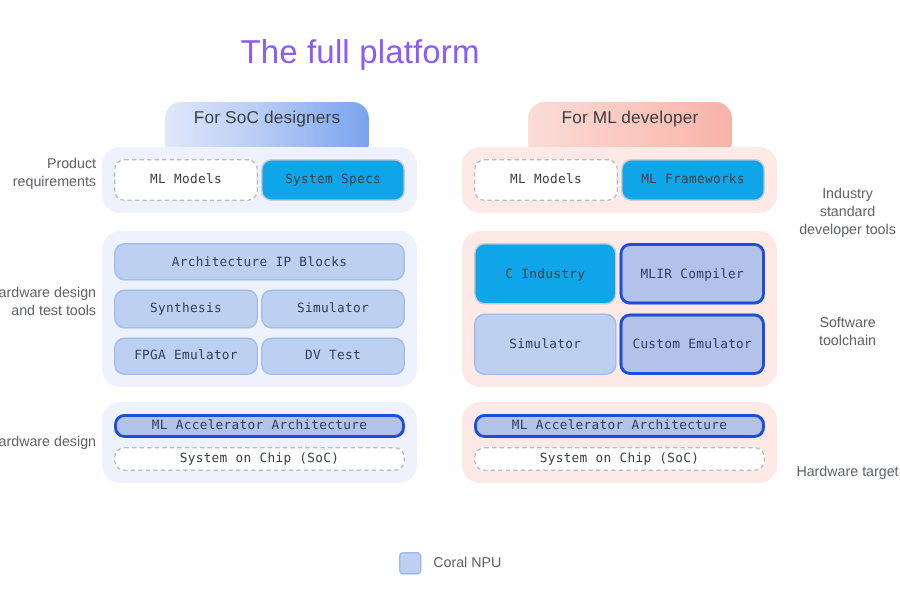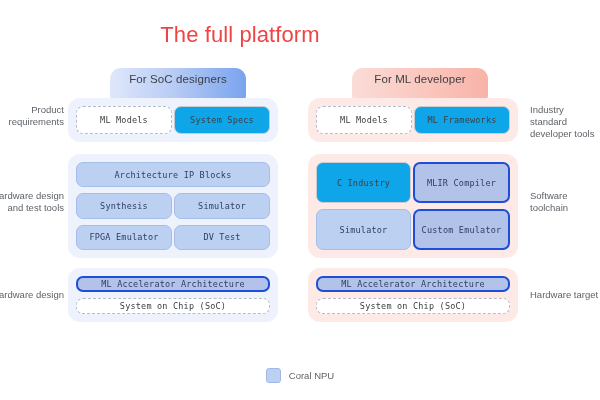--- a/index.html
+++ b/index.html
@@ -18,21 +18,21 @@
 
   
   .title {
     position: absolute;
     top: 22px;
     left: 0;
     width: 480px;
     text-align: center;
     font-size: 22px;
     font-weight: 400;
-    color: #ef4444;
+    color: #8b5cf6;
     letter-spacing: 0.1px;
   }
 
   
   .pill {
     position: absolute;
     height: 38px;
     line-height: 22px;
     border-radius: 11px;
     text-align: center;
@@ -54,21 +54,21 @@
   }
 
   
   .side-label {
     position: absolute;
     font-size: 9.5px;
     line-height: 12px;
     color: #5f6368;
   }
   .side-label.left  { right: 536px; width: 82px; text-align: right; }
-  .side-label.right { left: 530px;  width: 70px; text-align: left; }
+  .side-label.right { left: 530px;  width: 70px; text-align: center; margin-top: 20px; }
 
   .lbl-l1 { top: 104px; }
   .lbl-l2 { top: 190px; }
   .lbl-l3 { top: 289px; }
   .lbl-r1 { top: 104px; }
   .lbl-r2 { top: 190px; }
   .lbl-r3 { top: 289px; }
 
   
   .panel {

